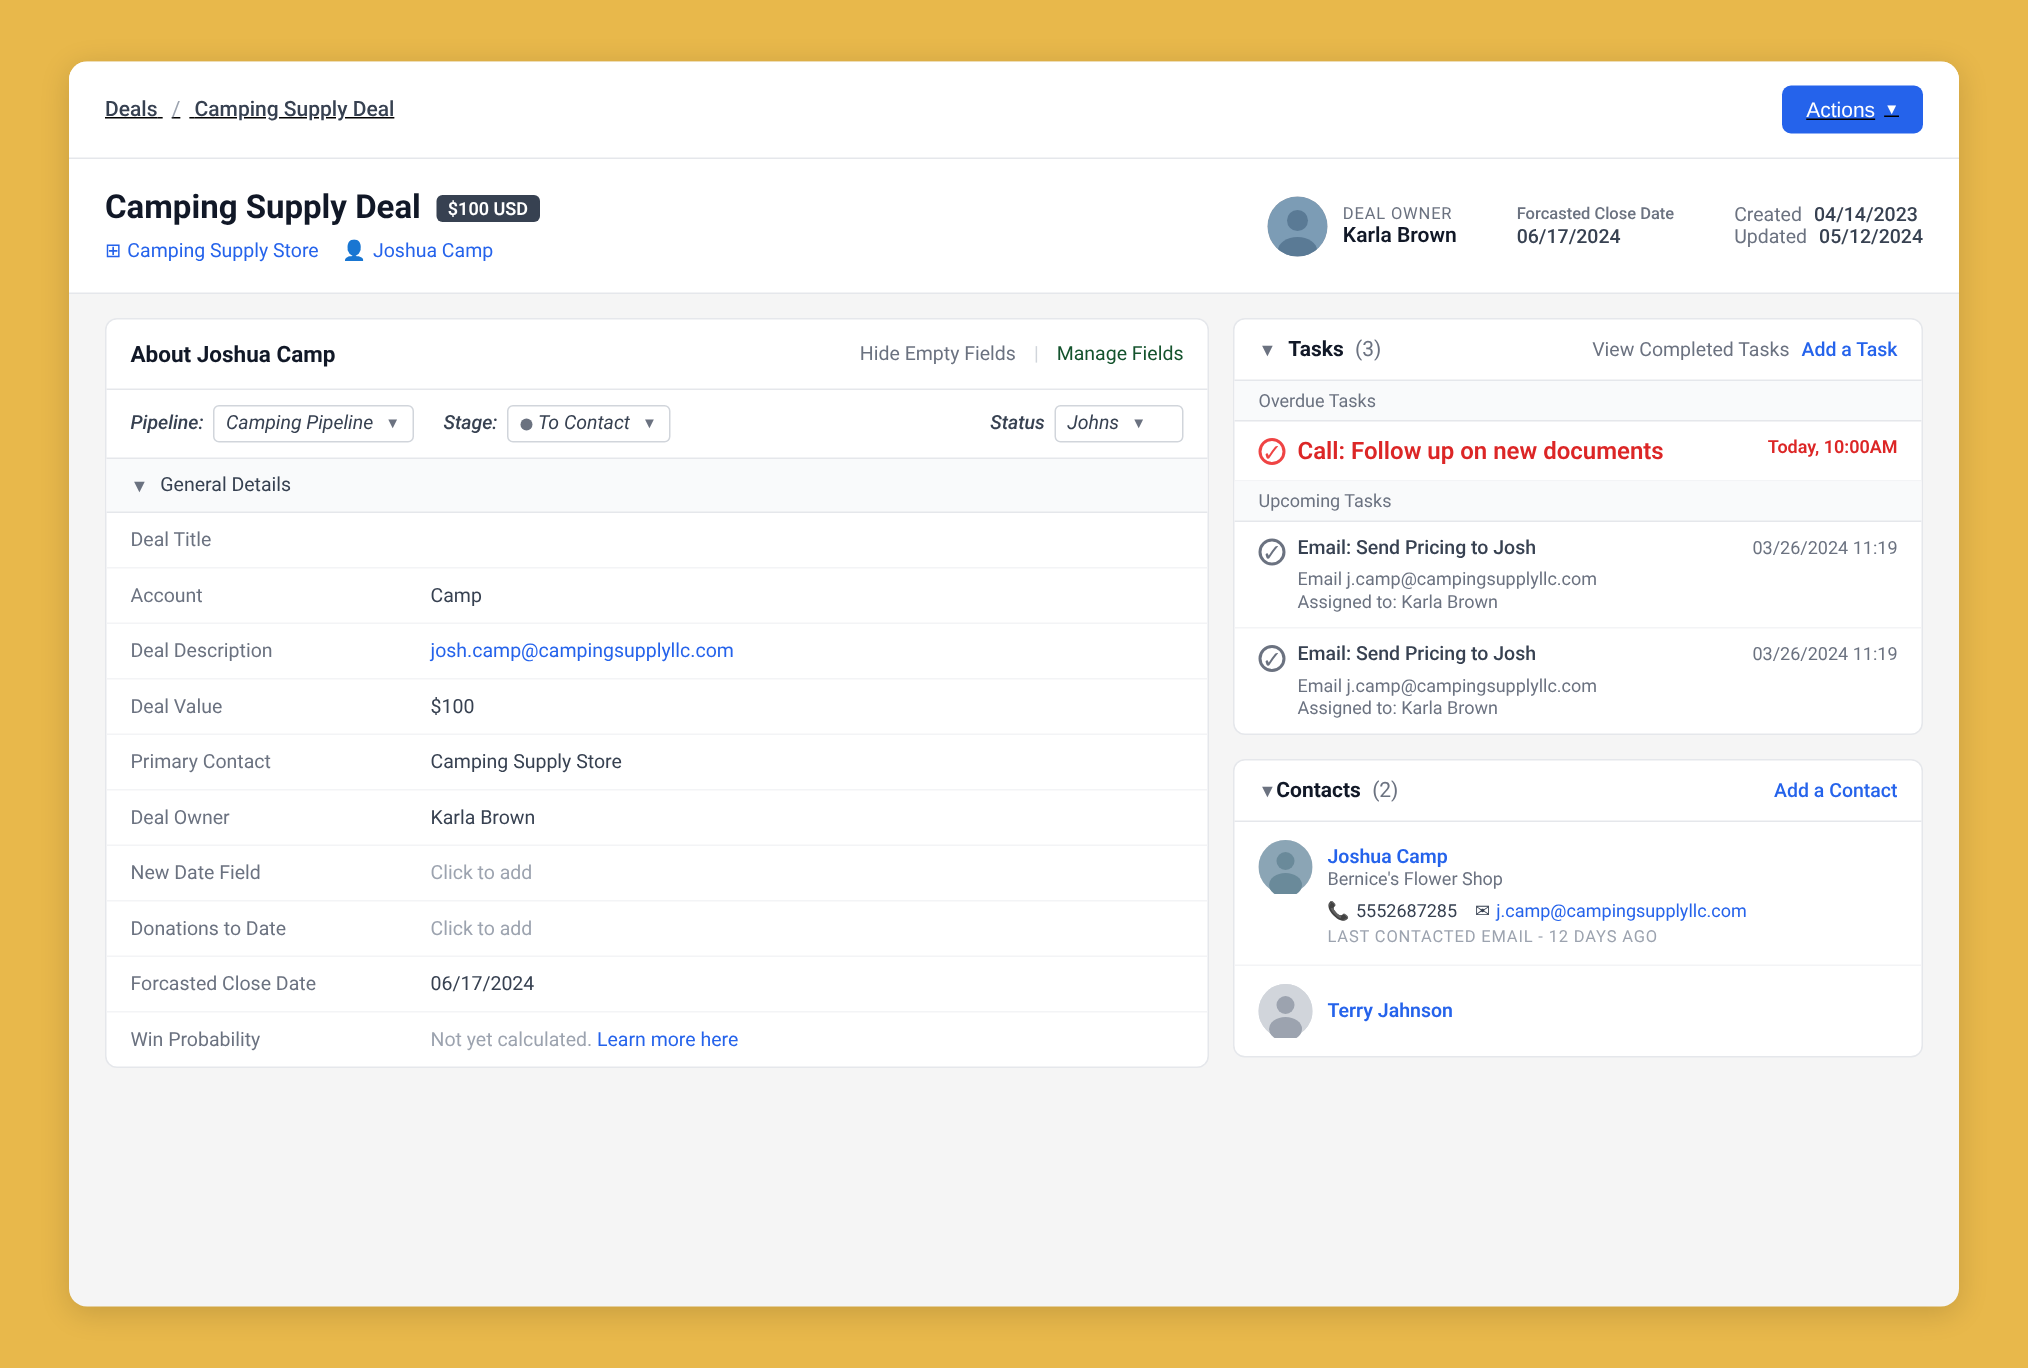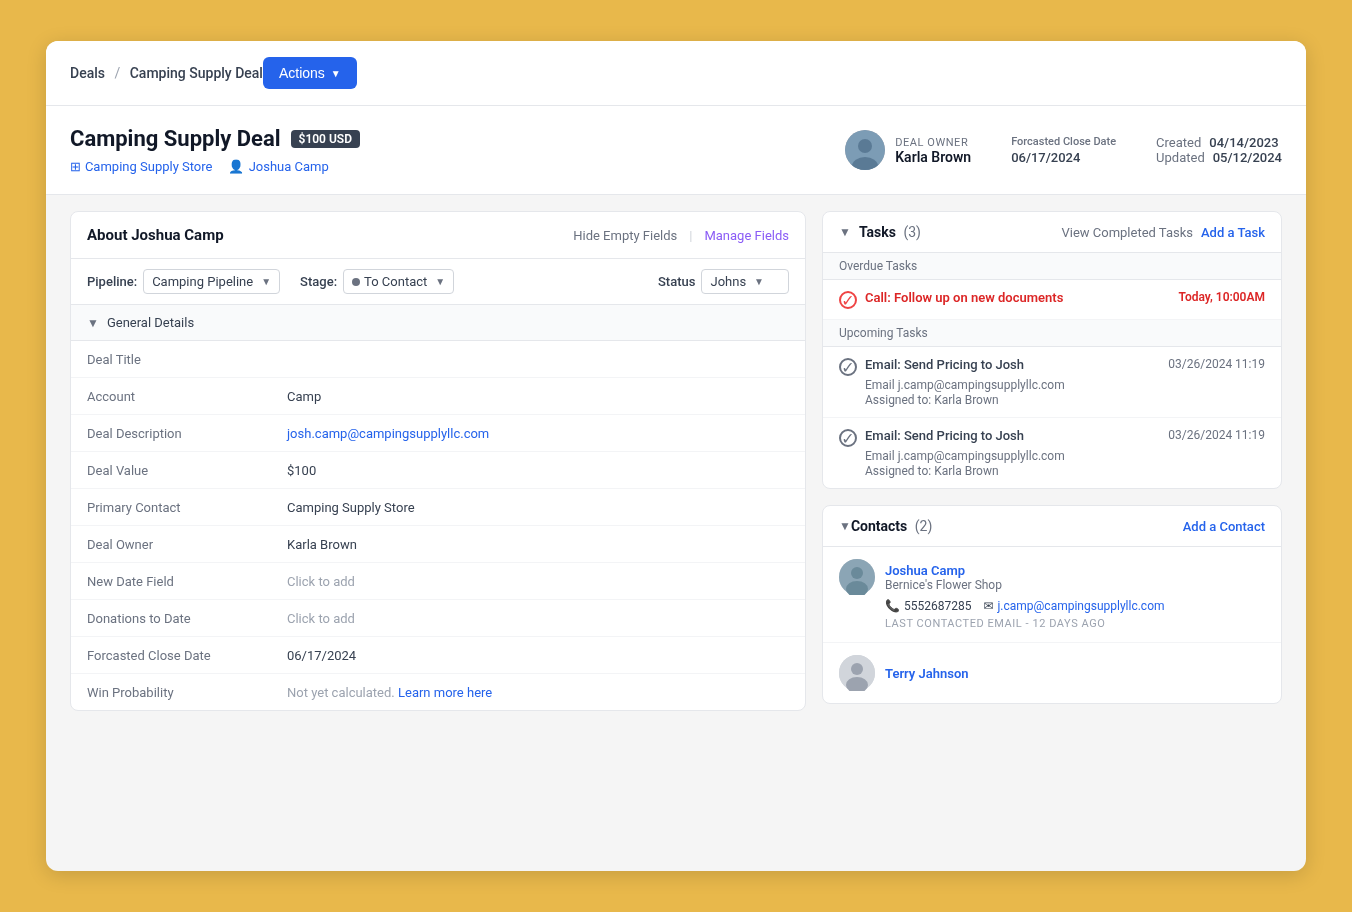--- a/index.html
+++ b/index.html
@@ -19,21 +19,23 @@
       min-height: 830px;
       overflow: hidden;
       box-shadow: 0 4px 20px rgba(0,0,0,0.15);
     }
     
     .page-header {
       background: #fff;
       padding: 16px 24px;
       display: flex;
       align-items: center;
+      justify-content: space-between;
       border-bottom: 1px solid #e5e7eb;
+      text-decoration: underline;
     }
     .breadcrumb {
       font-size: 14px;
       color: #374151;
     }
     .breadcrumb-link {
       color: #374151;
       font-weight: 500;
     }
     .breadcrumb-sep { color: #9ca3af; margin: 0 6px; }
@@ -162,32 +164,33 @@
     .panel-header-actions {
       display: flex;
       gap: 12px;
       font-size: 13px;
     }
     .panel-header-link {
       color: #6b7280;
       cursor: pointer;
     }
     .panel-header-link-blue {
-      color: #8b5cf6;
+      color: #14532d;
       cursor: pointer;
     }
     .divider-pipe { color: #d1d5db; }
 
     
     .pipeline-row {
       display: flex;
       align-items: center;
       padding: 10px 16px;
       gap: 0;
       border-bottom: 1px solid #e5e7eb;
+      font-style: italic;
     }
     .pipeline-section {
       display: flex;
       align-items: center;
       gap: 6px;
       margin-right: 20px;
     }
     .pipeline-label { font-size: 13px; color: #374151; font-weight: 500; }
     .pipeline-select {
       display: flex;
@@ -381,21 +384,21 @@
     }
     .task-check-icon.overdue {
       border-color: #ef4444;
       color: #ef4444;
     }
     .task-check-icon.completed {
       border-color: #6b7280;
       color: #6b7280;
     }
     .task-title-overdue {
-      font-size: 13px;
+      font-size: 16px;
       font-weight: 600;
       color: #dc2626;
       text-align: center;
     }
     .task-title {
       font-size: 13px;
       font-weight: 500;
       color: #374151;
     }
     .task-time-overdue {

